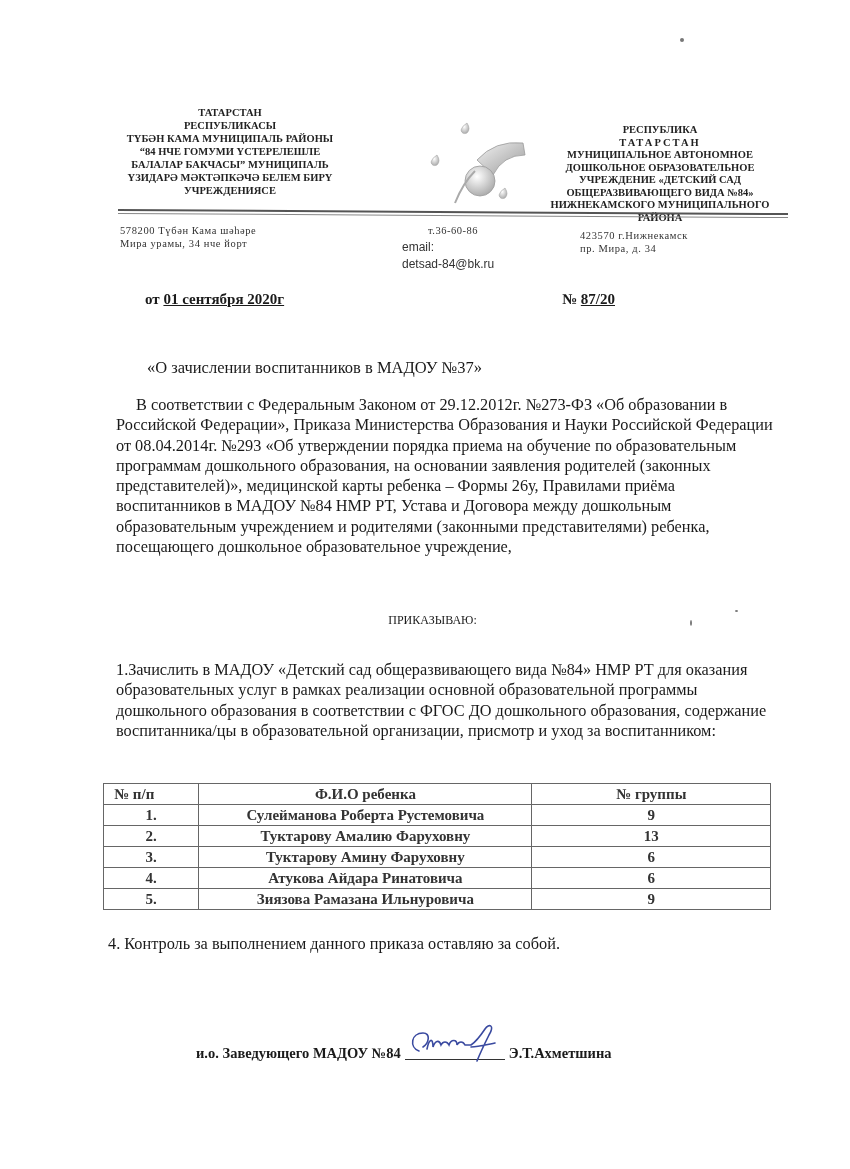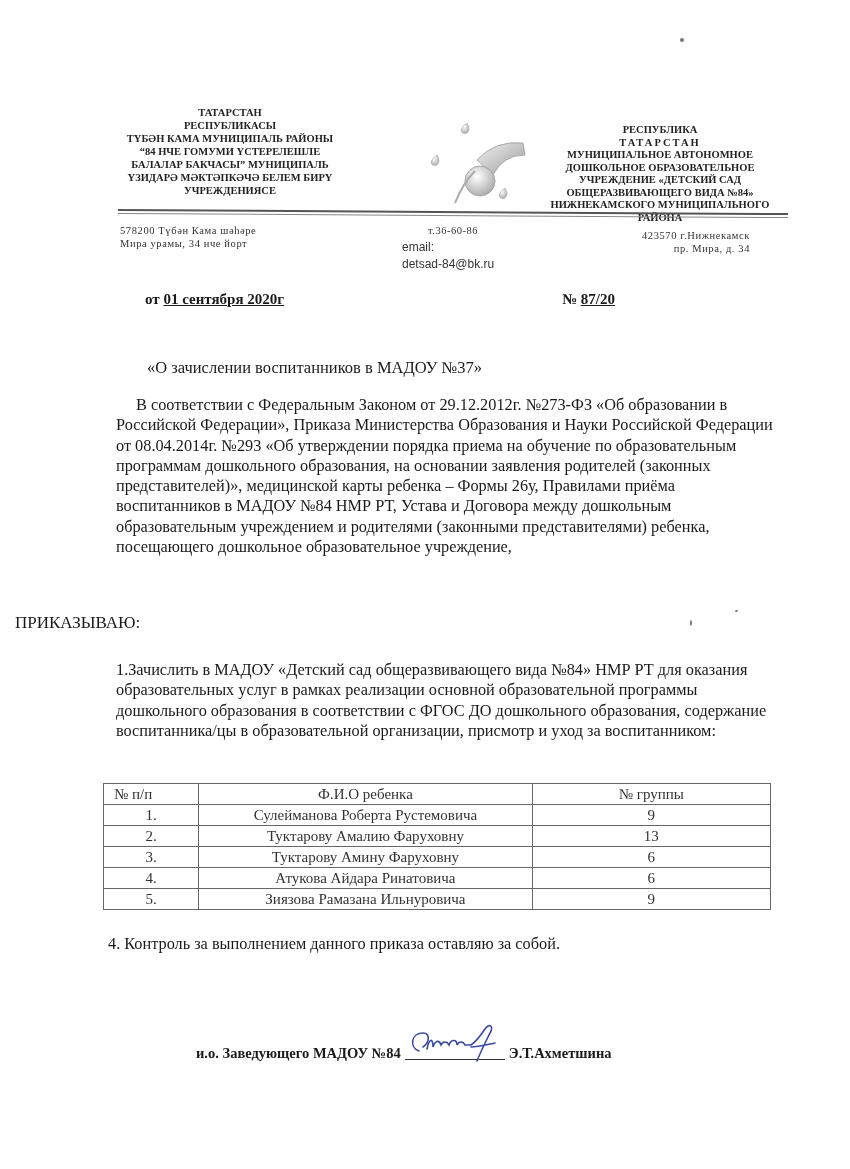--- a/index.html
+++ b/index.html
@@ -60,21 +60,21 @@
       left: 428px; top: 225px;
       font-size: 10.5px; color: #333; letter-spacing: 0.5px;
     }
     .addr-mid-email {
       left: 402px; top: 239px;
       font-family: "Liberation Sans", sans-serif;
       font-size: 12px; line-height: 17px; color: #333;
     }
     .addr-right {
       left: 580px; top: 229px; width: 170px;
-      text-align: right;
+      text-align: left;
       font-size: 10.5px; line-height: 13px; color: #333;
       letter-spacing: 0.6px;
     }
 
     .date-line {
       left: 145px; top: 291px;
       font-size: 15px; font-weight: bold;
     }
     .date-line u, .num-line u { text-decoration: underline; }
     .num-line {
@@ -88,21 +88,22 @@
     }
 
     .body-text {
       left: 116px; top: 395px; width: 660px;
       font-size: 16.3px; line-height: 20.3px;
       text-indent: 20px;
       margin: 0;
     }
     .order-word {
       left: 0; width: 850px; top: 613px;
-      font-size: 17px;
+      text-align: center;
+      font-size: 12px;
       padding-left: 15px;
       box-sizing: border-box;
     }
     .item1 {
       left: 116px; top: 660px; width: 665px;
       font-size: 16.3px; line-height: 20.3px;
       margin: 0;
     }
 
     table.kids {
@@ -110,21 +111,21 @@
       left: 103px; top: 783px;
       width: 668px;
       border-collapse: collapse;
       font-size: 15px;
       color: #333;
     }
     table.kids td, table.kids th {
       border: 1px solid #666;
       padding: 0;
       height: 20px;
-      font-weight: normal;
+      font-weight: bold;
       text-align: center;
       line-height: 19px;
     }
     table.kids .c1 { width: 86px; }
     table.kids .c2 { width: 338px; }
     table.kids .c3 { width: 242px; }
     table.kids th.c1 { text-align: left; padding-left: 10px; }
 
     .item2 {
       left: 108px; top: 934px;

